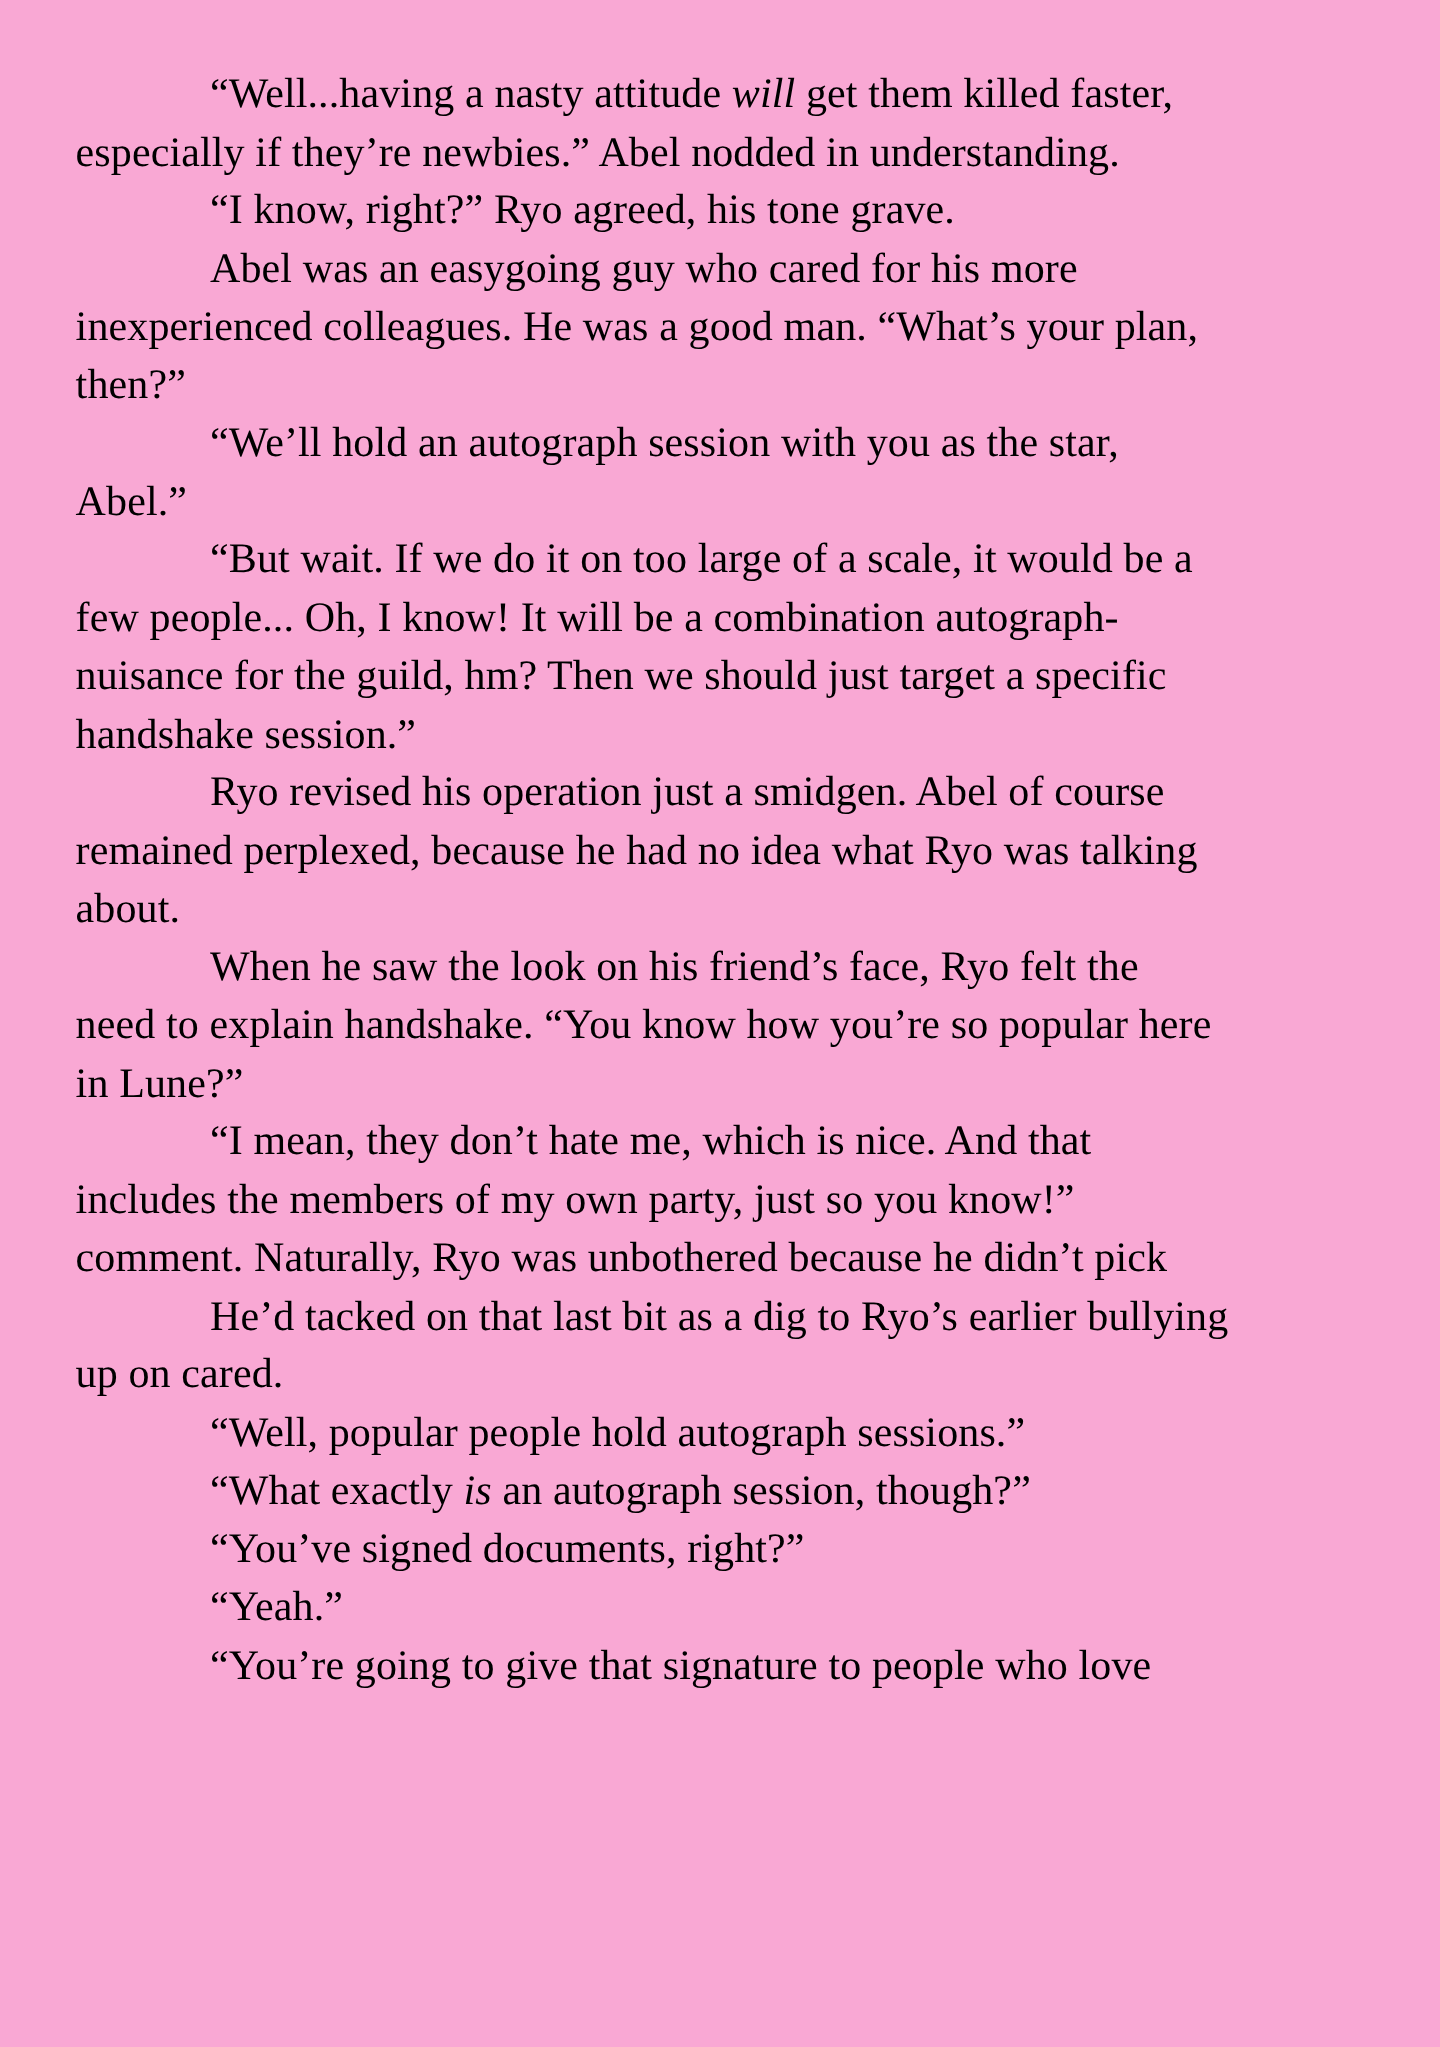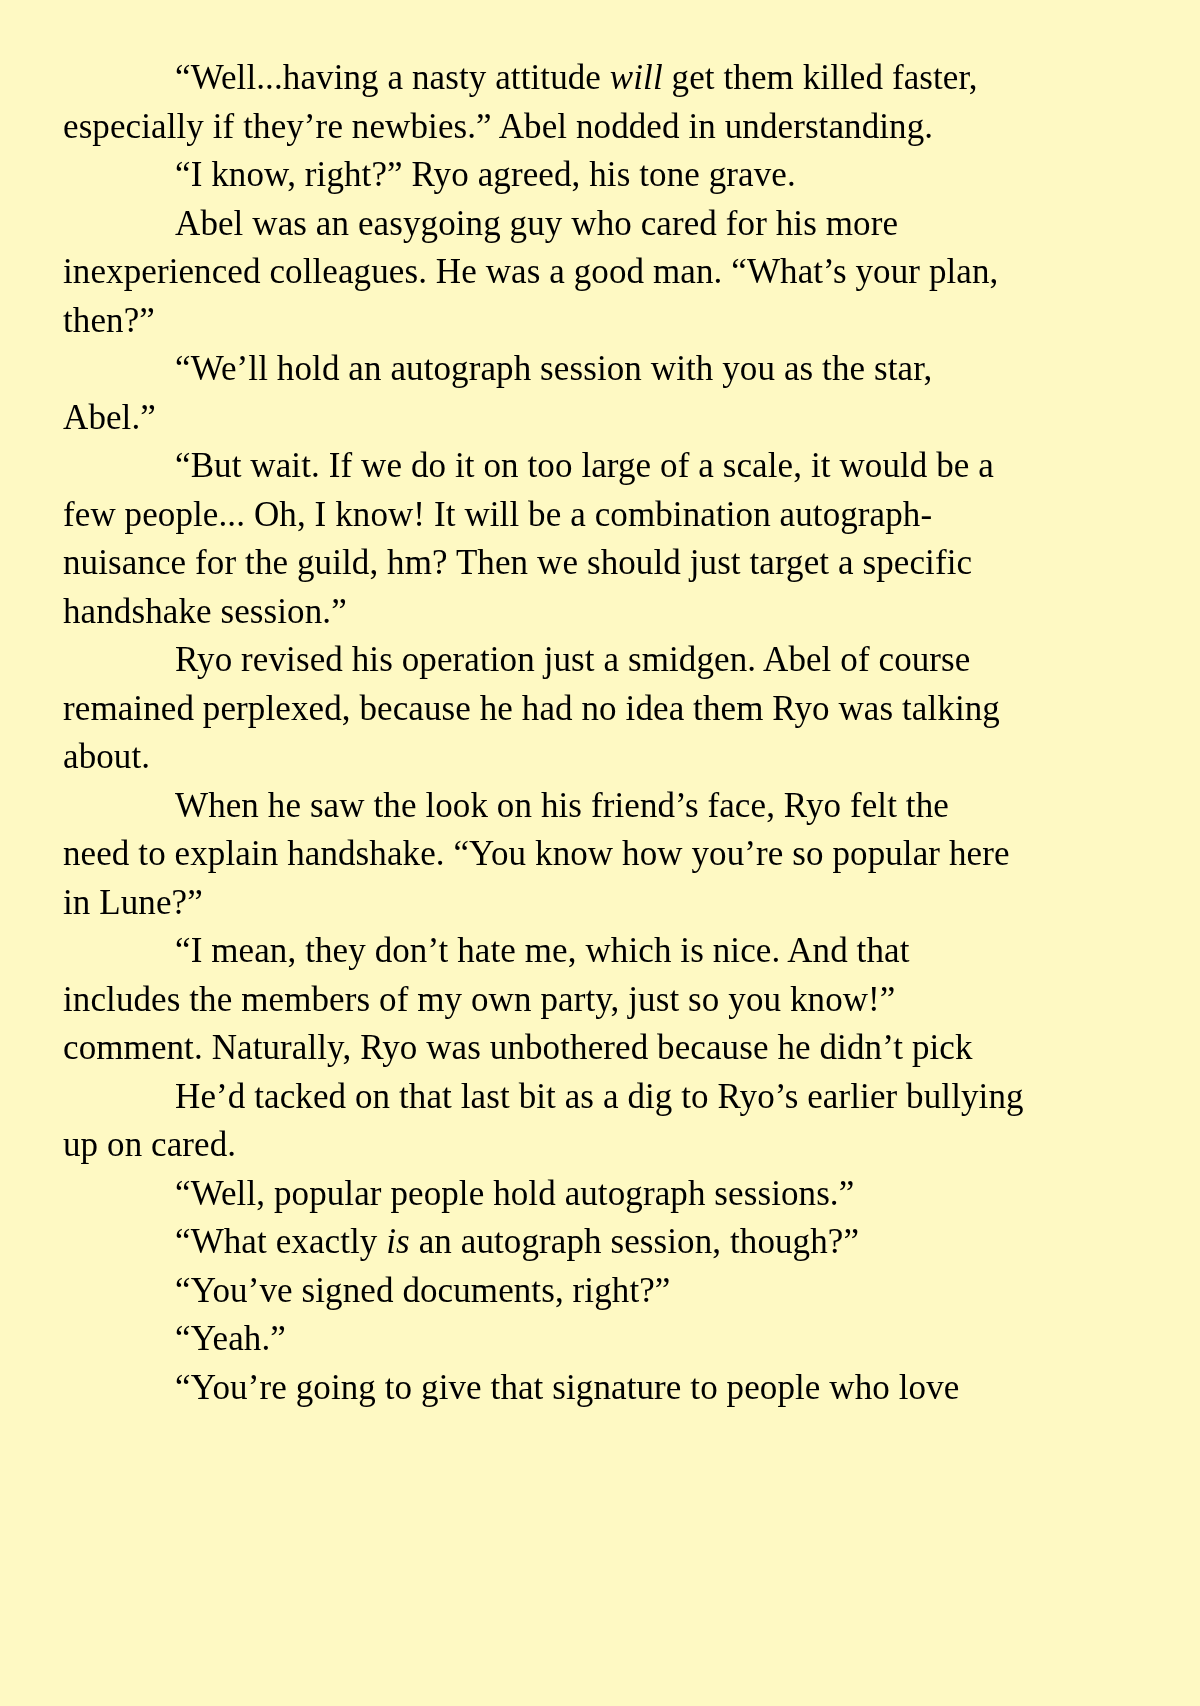--- a/index.html
+++ b/index.html
@@ -8,21 +8,21 @@
   }
   body {
     width: 1200px;
     height: 1706px;
     background: #ffffff;
   }
   .page {
     position: relative;
     width: 1200px;
     height: 1706px;
-    background: #fef9c3;
+    background: #f9a8d4;
     overflow: hidden;
   }
   .text-column {
     box-sizing: border-box;
     padding: 54px 58px 0 63px;
     font-family: "Liberation Serif", "DejaVu Serif", serif;
     font-size: 35px;
     line-height: 48.5px;
     font-weight: 400;
     letter-spacing: 0.1px;
@@ -64,21 +64,21 @@
         <span class="line">Abel.”</span>
       </p>
       <p class="para">
         <span class="line first">“But wait. If we do it on too large of a scale, it would be a</span>
         <span class="line">few people... Oh, I know! It will be a combination autograph-</span>
         <span class="line">nuisance for the guild, hm? Then we should just target a specific</span>
         <span class="line">handshake session.”</span>
       </p>
       <p class="para">
         <span class="line first">Ryo revised his operation just a smidgen. Abel of course</span>
-        <span class="line">remained perplexed, because he had no idea them Ryo was talking</span>
+        <span class="line">remained perplexed, because he had no idea what Ryo was talking</span>
         <span class="line">about.</span>
       </p>
       <p class="para">
         <span class="line first">When he saw the look on his friend’s face, Ryo felt the</span>
         <span class="line">need to explain handshake. “You know how you’re so popular here</span>
         <span class="line">in Lune?”</span>
       </p>
       <p class="para">
         <span class="line first">“I mean, they don’t hate me, which is nice. And that</span>
         <span class="line">includes the members of my own party, just so you know!”</span>

